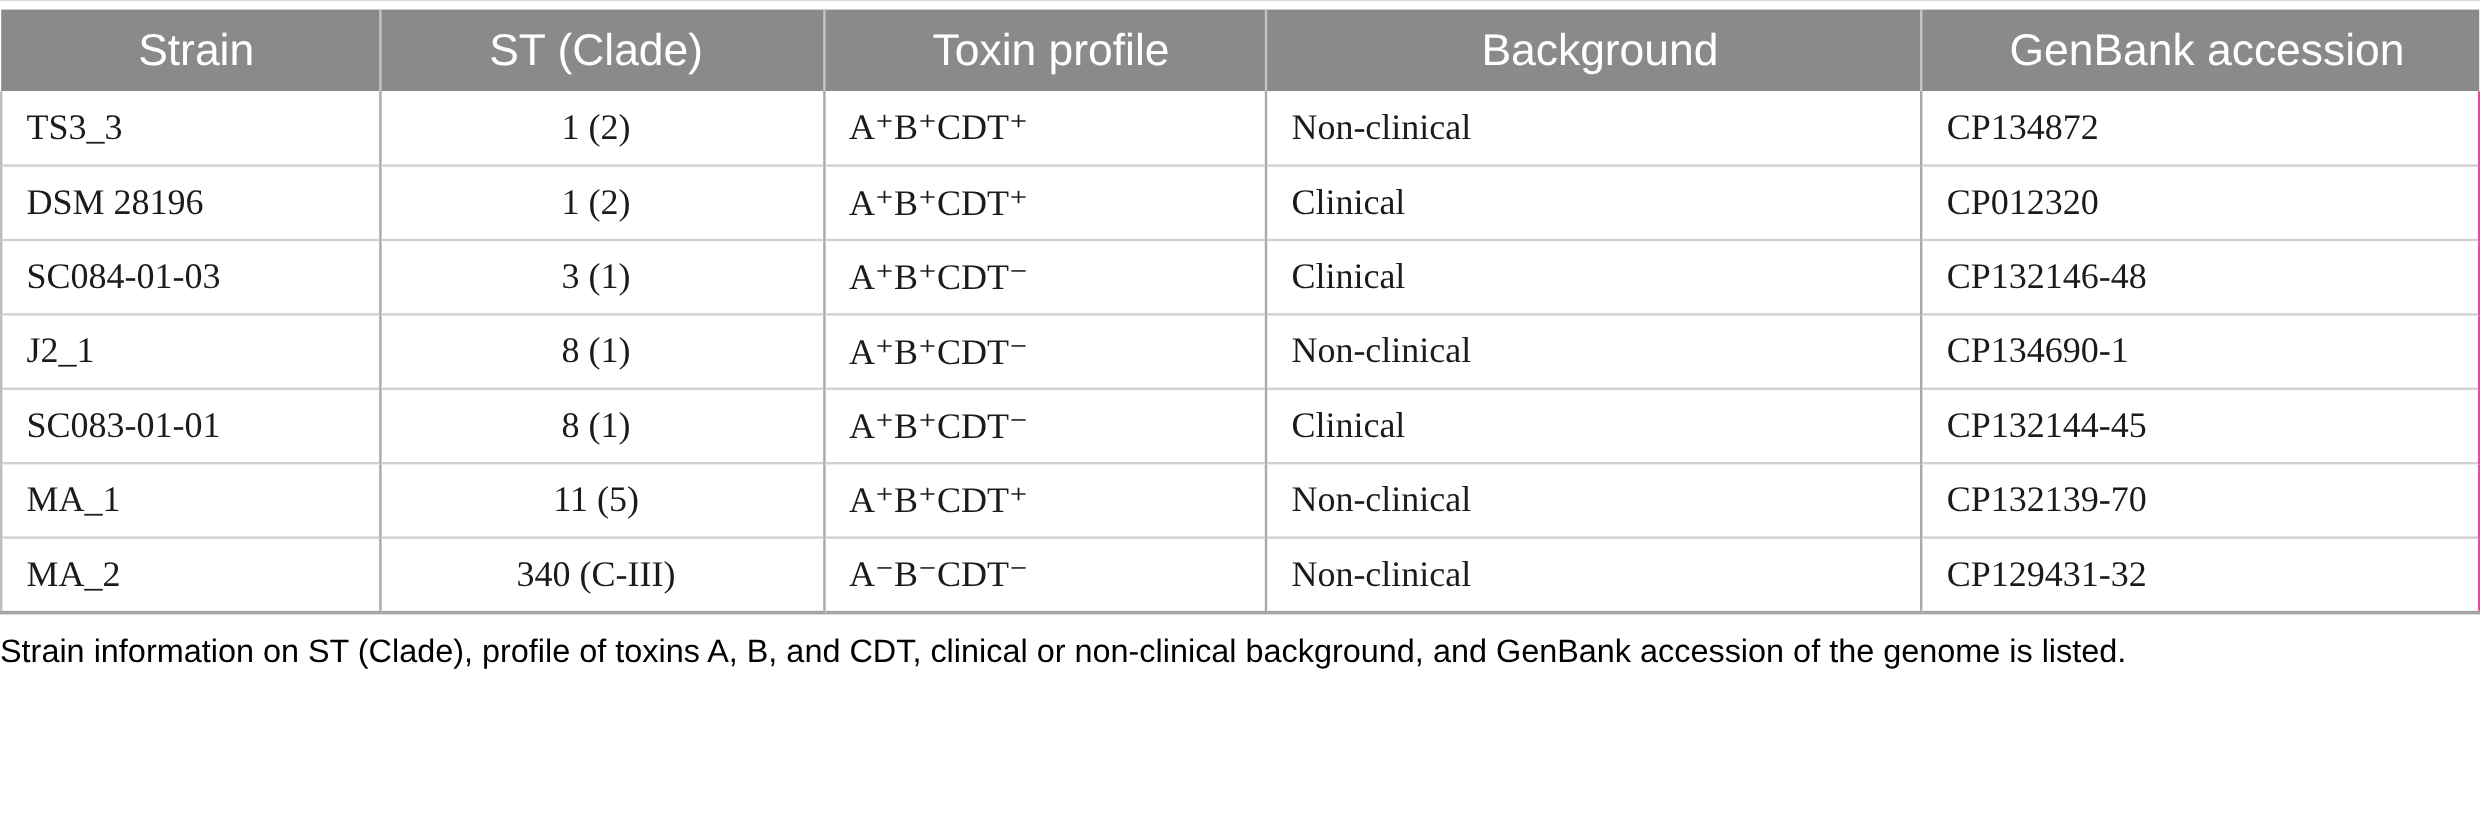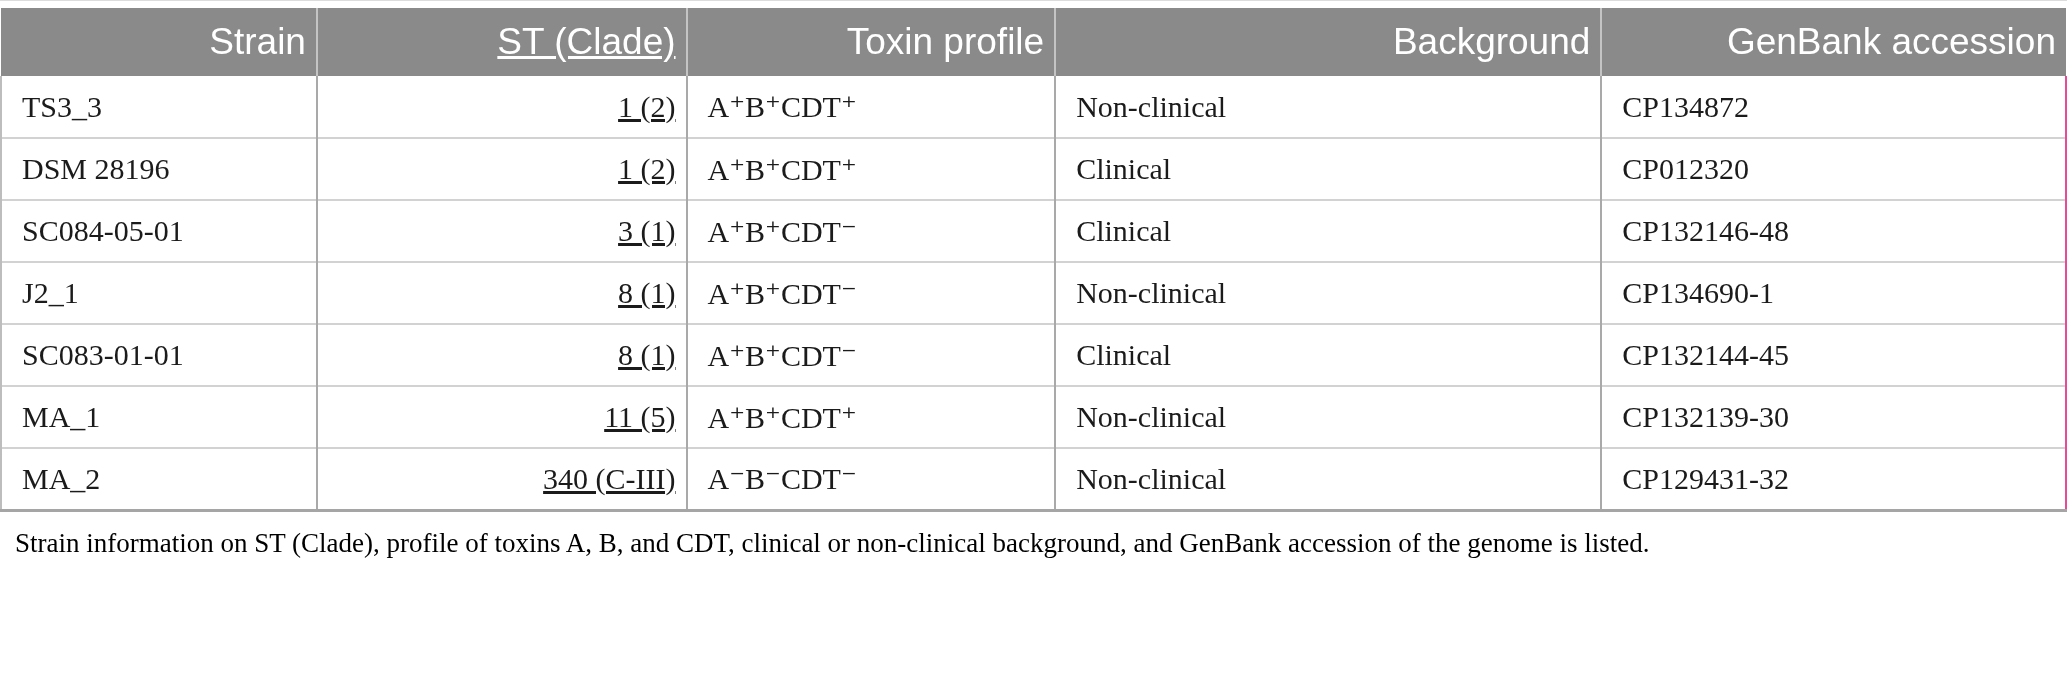--- a/index.html
+++ b/index.html
@@ -35,21 +35,21 @@
   col.c-genbank  { width: 22.50%; }
 
   thead th {
     background: var(--header-bg);
     color: var(--header-text);
     font-family: "Liberation Sans", "DejaVu Sans", sans-serif;
     font-weight: 400;
     font-size: 37px;
     height: 68px;
     padding: 0 10px 0 20px;
-    text-align: right;
+    text-align: center;
     vertical-align: middle;
     border-right: 2px solid var(--header-sep);
   }
   thead th:last-child { border-right: none; }
 
   tbody td {
     background: #ffffff;
     color: var(--body-text);
     font-family: "Liberation Serif", "DejaVu Serif", serif;
     font-size: 30px;
@@ -59,25 +59,25 @@
     border-right: 2px solid var(--col-line);
     border-top: 2px solid var(--row-line);
     white-space: nowrap;
     overflow: hidden;
   }
   tbody td:first-child { border-left: 2px solid #bdbdbd; }
   tbody td:last-child  { border-right: 2px solid #ec4899; }
   tbody tr:first-child td { border-top: none; }
   tbody tr:last-child td  { border-bottom: 3px solid var(--bottom-line); }
 
-  th.center, td.center { text-align: right; padding-left: 0; text-decoration: underline; }
+  th.center, td.center { text-align: center; padding-left: 0; }
 
   .footnote {
-    margin: 15px 0 0 15px;
-    font-family: Liberation Serif, serif;
+    margin: 15px 0 0 0;
+    font-family: Liberation Sans, sans-serif;
     font-size: 27px;
     color: #000000;
     line-height: 1.25;
   }
 </style>
 </head>
 <body>
 
 <div class="page">
   <table class="strain-table">
@@ -106,21 +106,21 @@
           <td>CP134872</td>
         </tr>
         <tr>
           <td>DSM 28196</td>
           <td class="center">1 (2)</td>
           <td>A⁺B⁺CDT⁺</td>
           <td>Clinical</td>
           <td>CP012320</td>
         </tr>
         <tr>
-          <td>SC084-05-01</td>
+          <td>SC084-01-03</td>
           <td class="center">3 (1)</td>
           <td>A⁺B⁺CDT⁻</td>
           <td>Clinical</td>
           <td>CP132146-48</td>
         </tr>
         <tr>
           <td>J2_1</td>
           <td class="center">8 (1)</td>
           <td>A⁺B⁺CDT⁻</td>
           <td>Non-clinical</td>
@@ -131,21 +131,21 @@
           <td class="center">8 (1)</td>
           <td>A⁺B⁺CDT⁻</td>
           <td>Clinical</td>
           <td>CP132144-45</td>
         </tr>
         <tr>
           <td>MA_1</td>
           <td class="center">11 (5)</td>
           <td>A⁺B⁺CDT⁺</td>
           <td>Non-clinical</td>
-          <td>CP132139-30</td>
+          <td>CP132139-70</td>
         </tr>
         <tr>
           <td>MA_2</td>
           <td class="center">340 (C-III)</td>
           <td>A⁻B⁻CDT⁻</td>
           <td>Non-clinical</td>
           <td>CP129431-32</td>
         </tr>
       </tbody>
   </table>

